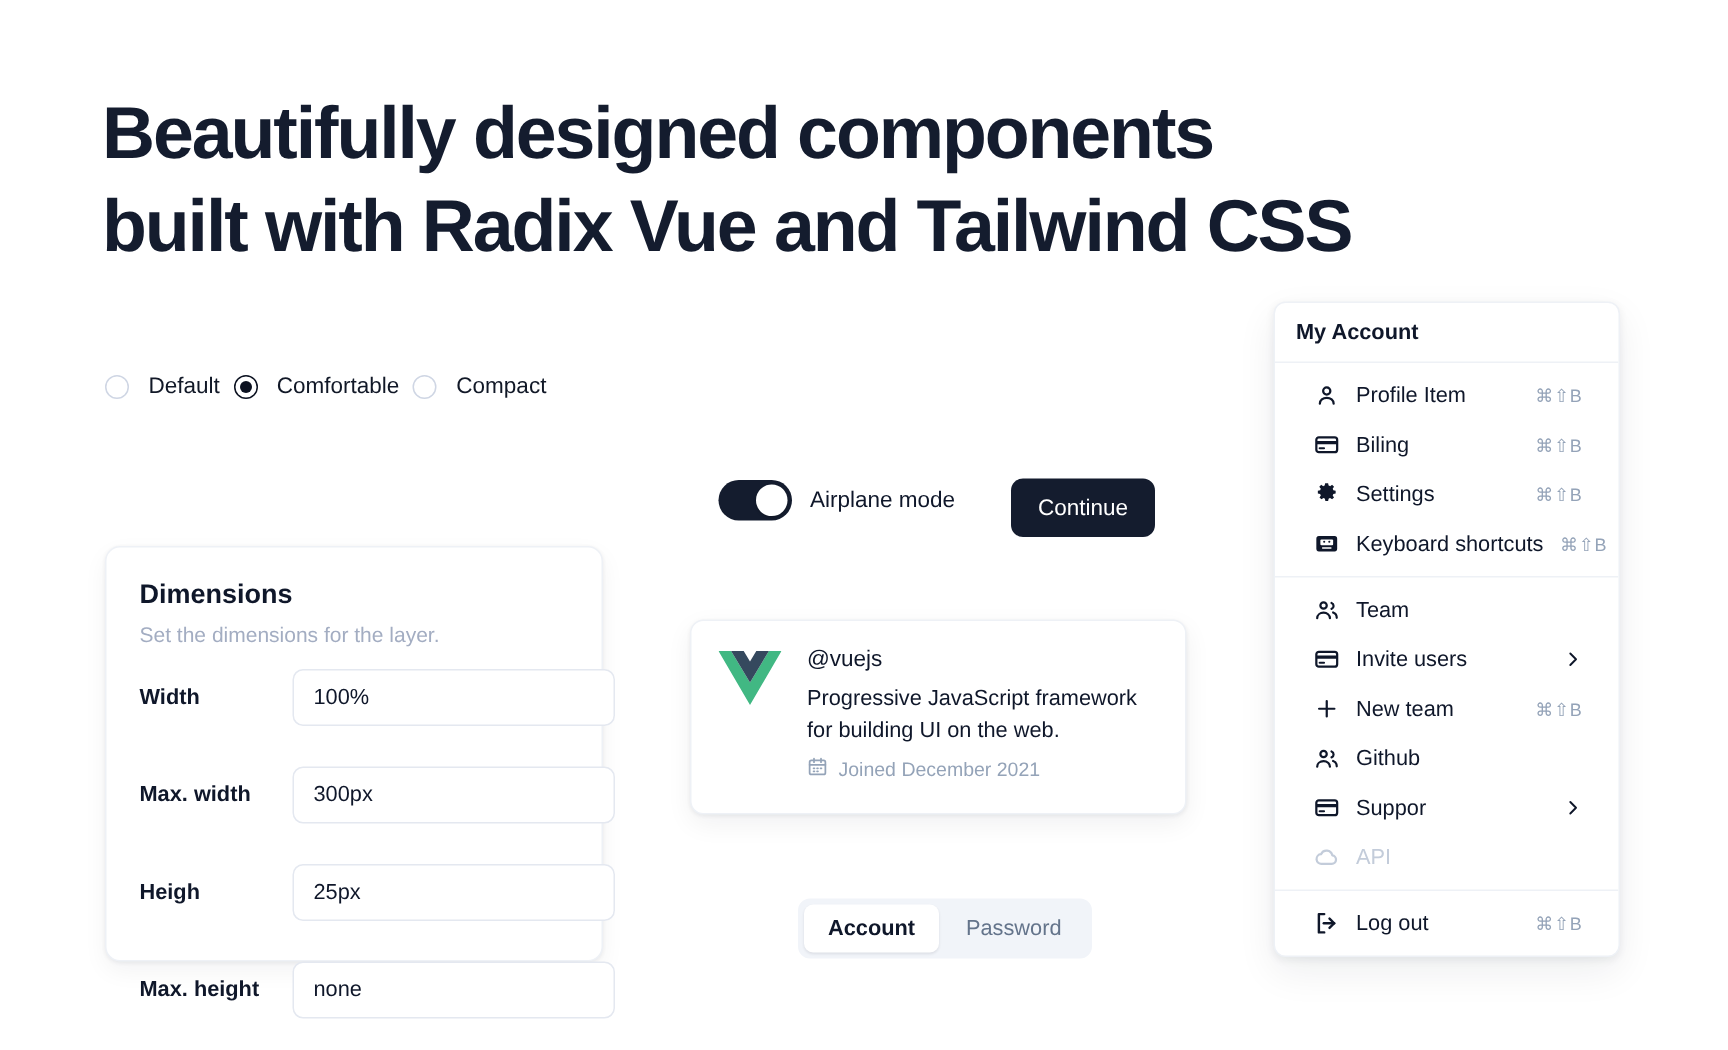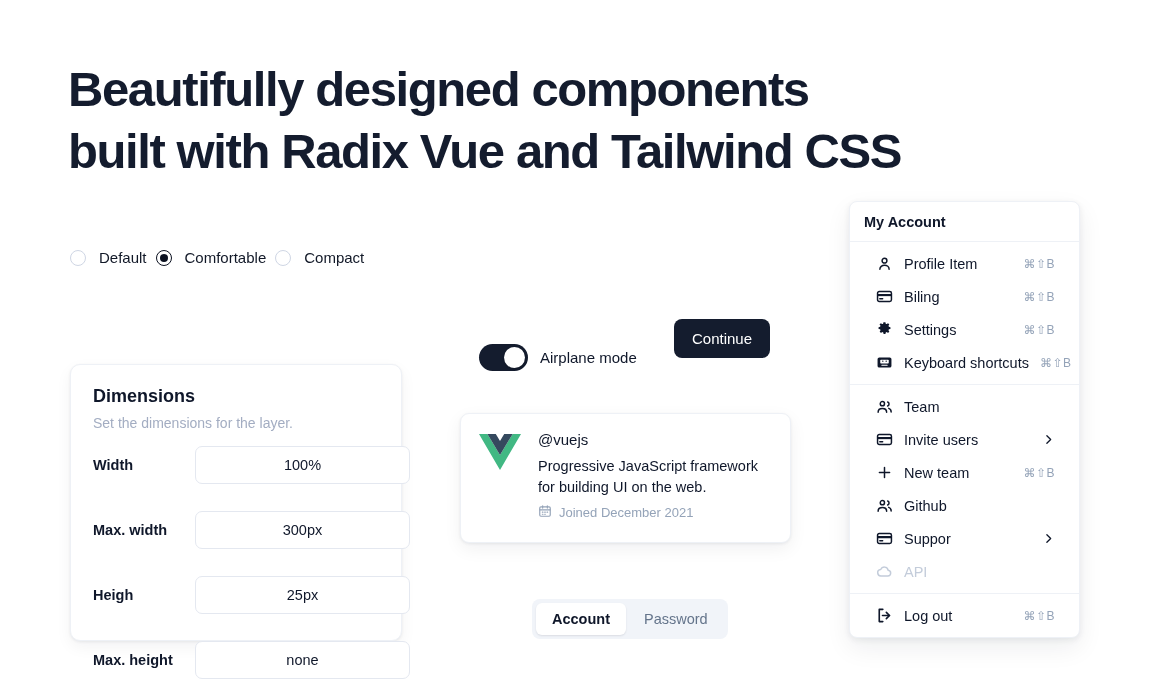--- a/index.html
+++ b/index.html
@@ -108,28 +108,27 @@
     flex: 1;
     height: 38px;
     border: 1px solid #e4e8f0;
     border-radius: 7px;
     background: #fff;
     padding: 0 13px;
     font-family: "Liberation Sans", sans-serif;
     font-size: 14.5px;
     color: #0f172a;
     outline: none;
-    text-align: center;
   }
 
   
   .switch-wrap {
     position: absolute;
     left: 479px;
-    top: 344px;
+    top: 320px;
     display: flex;
     align-items: center;
     gap: 12px;
   }
   .switch {
     width: 49px;
     height: 27px;
     border-radius: 14px;
     background: #141c2e;
     position: relative;

